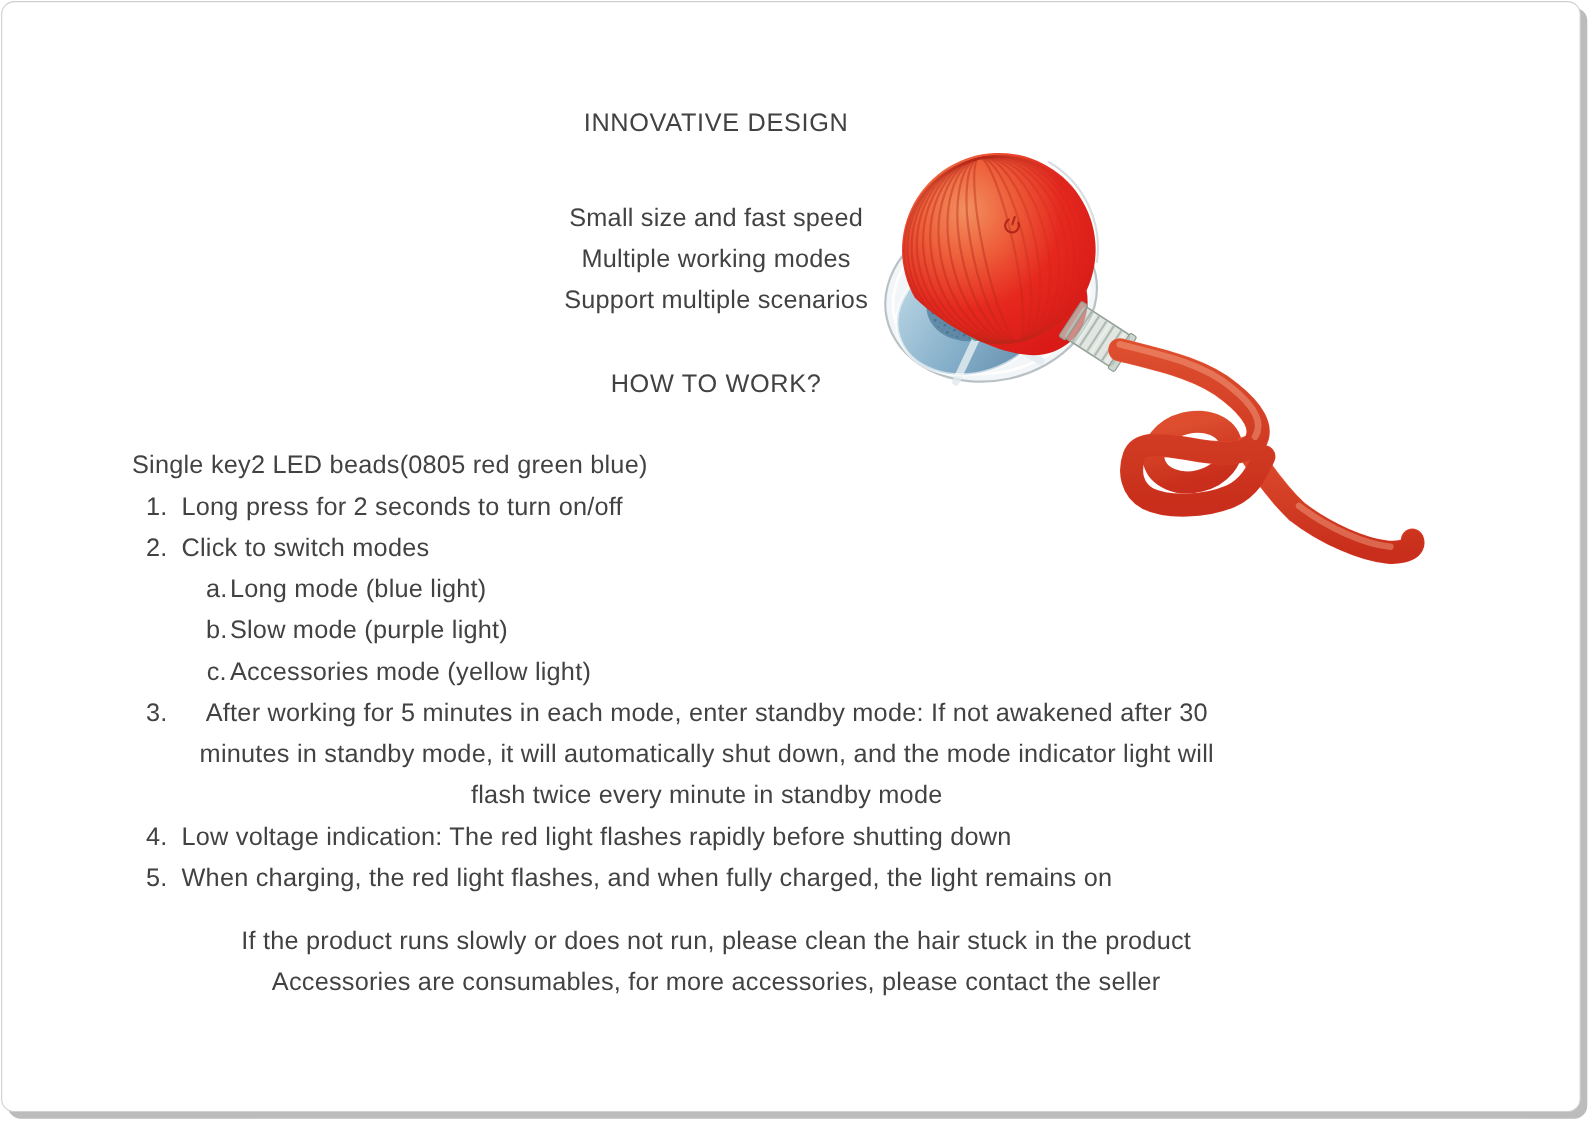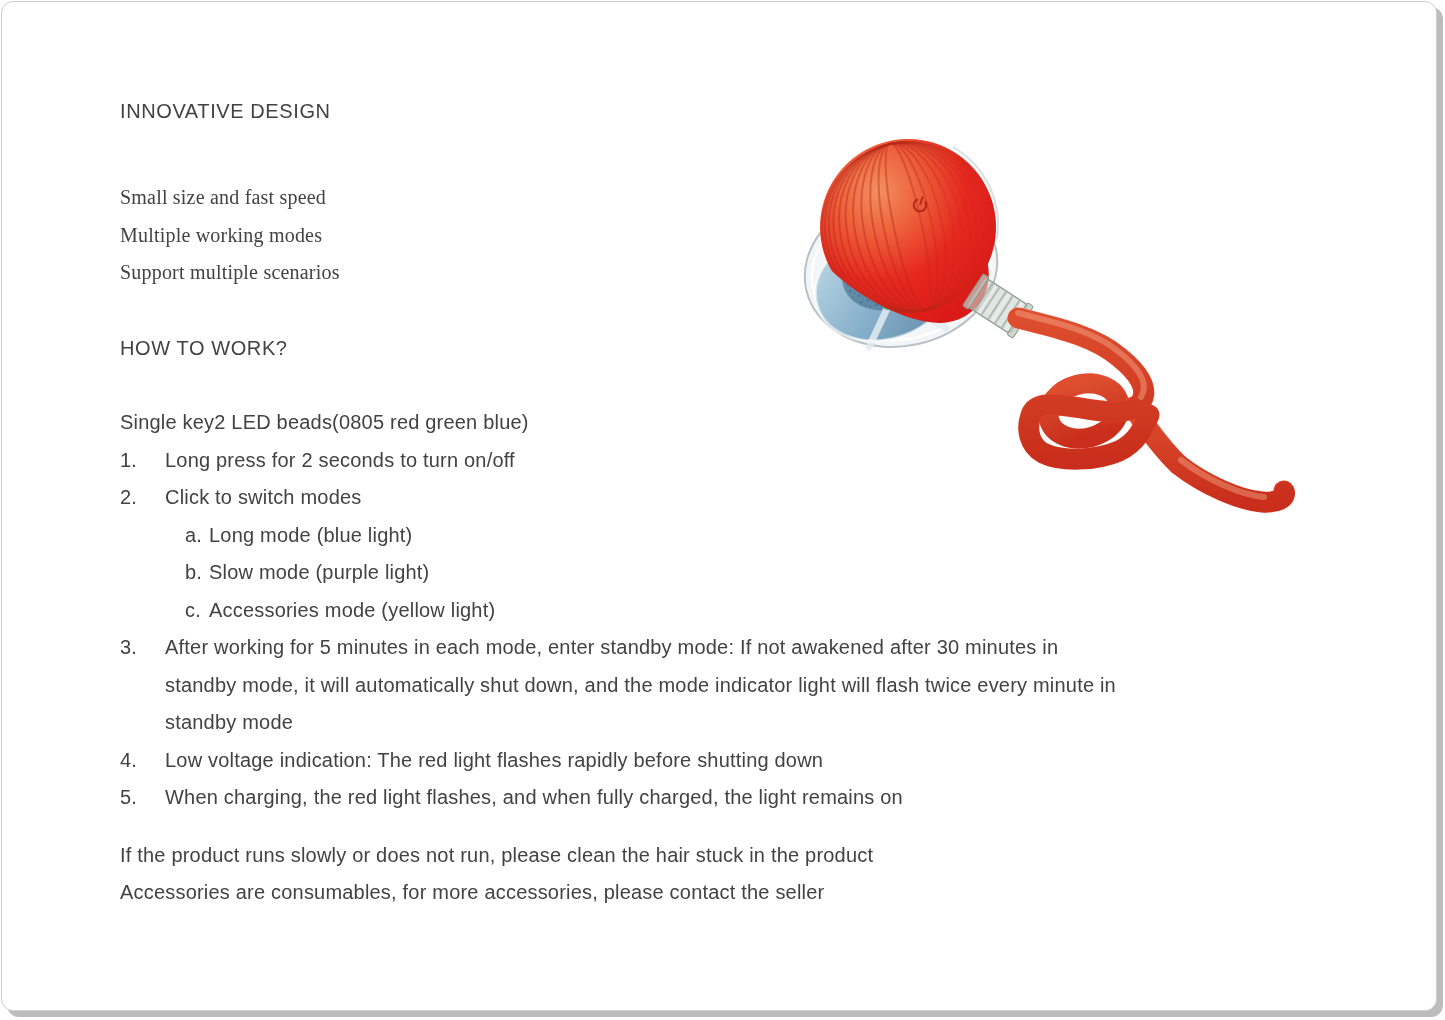--- a/index.html
+++ b/index.html
@@ -5,25 +5,25 @@
   html,body{margin:0;padding:0;background:#ffffff;width:1445px;height:1020px;overflow:hidden;}
   body{font-family:"Liberation Sans", sans-serif;}
   .card{
     position:absolute;left:1px;top:1px;width:1436px;height:1010px;
     box-sizing:border-box;background:#ffffff;
     border:1.5px solid #cfcfcf;border-radius:12px;
     box-shadow:6px 6px 0 #bcbcbc;
   }
   .content{
     position:absolute;left:118px;top:91px;width:1062px;
-    font-size:20px;line-height:37.5px;font-weight:300;
-    color:#424242;letter-spacing:.2px;
+    font-size:23px;line-height:37.5px;font-weight:300;
+    color:#424242;letter-spacing:.2px;text-align:center;
   }
   #h1{margin-bottom:48.5px;letter-spacing:.6px;}
-  #intro{margin-bottom:38.5px;font-family:Liberation Serif, serif;}
+  #intro{margin-bottom:38.5px;}
   #h2{margin-bottom:36.5px;letter-spacing:.6px;}
   #list{margin-bottom:20px;}
   .row{display:flex;}
   .mk{width:45px;flex:none;}
   .row.sub{margin-left:65px;}
   .row.sub .mk{width:24px;flex:none;}
   .tx{max-width:955px;}
   .photo{position:absolute;left:779px;top:119px;}
 </style>
 </head>

